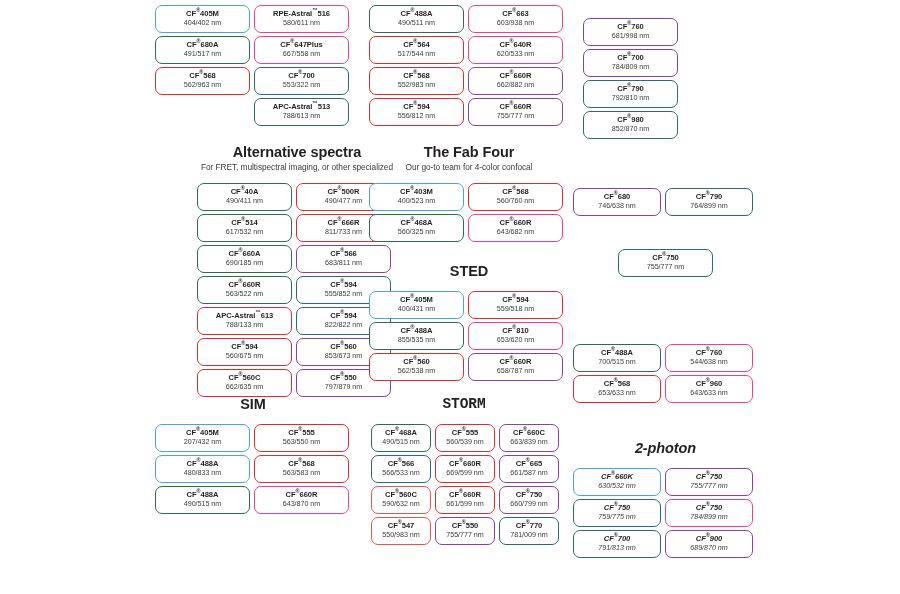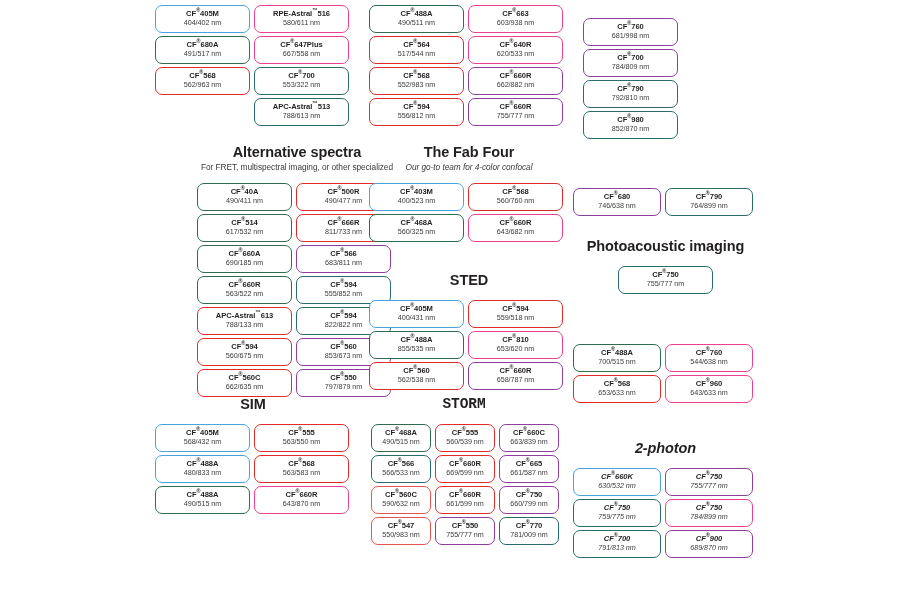--- a/index.html
+++ b/index.html
@@ -203,21 +203,21 @@
           </div>
           <div class="chip" style="height: 28px; border-color: rgb(142, 63, 158);">
             <div class="nm"><span>CF</span><sup>®</sup><span>550</span></div>
             <div class="sp">797/879 nm</div>
           </div>
         </div>
       </div>
     </div>
     <div class="group" style="left: 369px; top: 144px;">
       <div class="g-title" style="width: 200px;">The Fab Four</div>
-      <div class="g-sub" style="width: 200px; font-style: italic;">Our go-to team for 4-color confocal</div>
+      <div class="g-sub" style="width: 200px;">Our go-to team for 4-color confocal</div>
       <div class="cols" style="gap: 4px; margin-top: 10px;">
         <div class="col" style="gap: 3px; width: 95px;">
           <div class="chip" style="height: 28px; border-color: rgb(75, 163, 221);">
             <div class="nm"><span>CF</span><sup>®</sup><span>403M</span></div>
             <div class="sp">400/523 nm</div>
           </div>
           <div class="chip" style="height: 28px; border-color: rgb(47, 107, 79);">
             <div class="nm"><span>CF</span><sup>®</sup><span>468A</span></div>
             <div class="sp">560/325 nm</div>
           </div>
@@ -227,21 +227,21 @@
             <div class="nm"><span>CF</span><sup>®</sup><span>568</span></div>
             <div class="sp">560/760 nm</div>
           </div>
           <div class="chip" style="height: 28px; border-color: rgb(236, 63, 143);">
             <div class="nm"><span>CF</span><sup>®</sup><span>660R</span></div>
             <div class="sp">643/682 nm</div>
           </div>
         </div>
       </div>
     </div>
-    <div class="group" style="left: 369px; top: 272px;">
+    <div class="group" style="left: 369px; top: 263px;">
       <div class="g-title" style="width: 200px;">STED</div>
       <div class="cols" style="gap: 4px; margin-top: 11px;">
         <div class="col" style="gap: 3px; width: 95px;">
           <div class="chip" style="height: 28px; border-color: rgb(75, 163, 221);">
             <div class="nm"><span>CF</span><sup>®</sup><span>405M</span></div>
             <div class="sp">400/431 nm</div>
           </div>
           <div class="chip" style="height: 28px; border-color: rgb(47, 107, 79);">
             <div class="nm"><span>CF</span><sup>®</sup><span>488A</span></div>
             <div class="sp">855/535 nm</div>
@@ -277,21 +277,20 @@
         </div>
         <div class="col" style="gap: 3px; width: 88px;">
           <div class="chip" style="height: 28px; border-color: rgb(42, 107, 107);">
             <div class="nm"><span>CF</span><sup>®</sup><span>790</span></div>
             <div class="sp">764/899 nm</div>
           </div>
         </div>
       </div>
     </div>
     <div class="group" style="left: 573px; top: 238px;">
-      <div class="g-title" style="width: 185px;">Photoacoustic imaging</div>
       <div class="cols" style="gap: 4px; margin-top: 11px; justify-content: center; width: 185px;">
         <div class="col" style="gap: 3px; width: 95px;">
           <div class="chip" style="height: 28px; border-color: rgb(42, 107, 107);">
             <div class="nm"><span>CF</span><sup>®</sup><span>750</span></div>
             <div class="sp">755/777 nm</div>
           </div>
         </div>
       </div>
     </div>
     <div class="group" style="left: 573px; top: 333px;">
@@ -350,21 +349,21 @@
           </div>
         </div>
       </div>
     </div>
     <div class="group" style="left: 155px; top: 396px;">
       <div class="g-title" style="width: 196px;">SIM</div>
       <div class="cols" style="gap: 4px; margin-top: 11px;">
         <div class="col" style="gap: 3px; width: 95px;">
           <div class="chip" style="height: 28px; border-color: rgb(75, 163, 221);">
             <div class="nm"><span>CF</span><sup>®</sup><span>405M</span></div>
-            <div class="sp">568/432 nm</div>
+            <div class="sp">207/432 nm</div>
           </div>
           <div class="chip" style="height: 28px; border-color: rgb(75, 163, 221);">
             <div class="nm"><span>CF</span><sup>®</sup><span>488A</span></div>
             <div class="sp">480/833 nm</div>
           </div>
           <div class="chip" style="height: 28px; border-color: rgb(47, 107, 79);">
             <div class="nm"><span>CF</span><sup>®</sup><span>488A</span></div>
             <div class="sp">490/515 nm</div>
           </div>
         </div>

